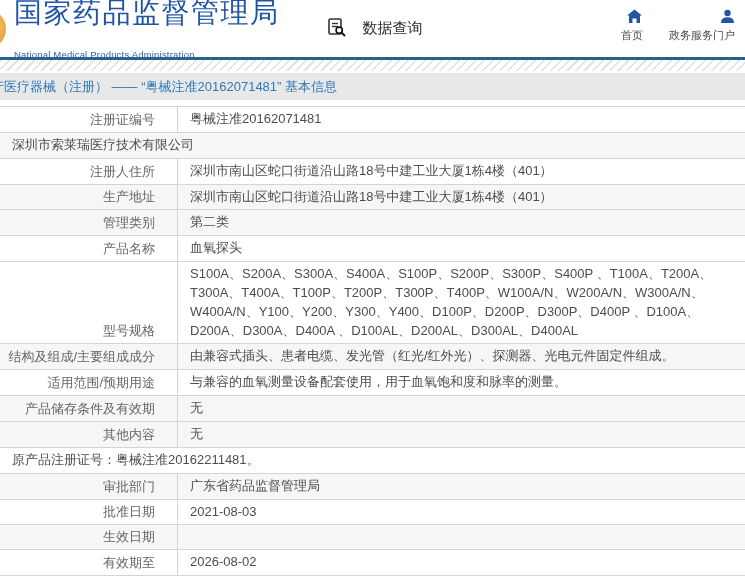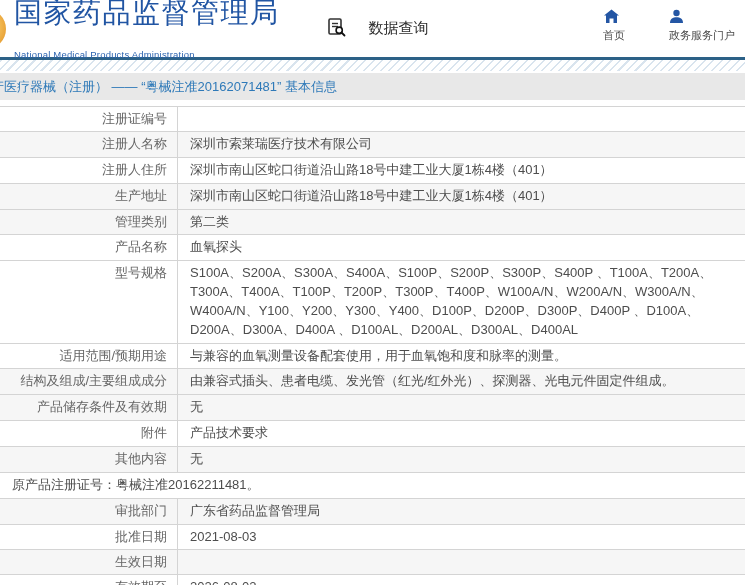--- a/index.html
+++ b/index.html
@@ -14,47 +14,47 @@
   .site-header{height:57px;display:flex;align-items:center;position:relative;background:#fff;}
   .logo-area{display:flex;align-items:center;position:relative;}
   .emblem{
     width:40px;height:40px;border-radius:50%;flex:none;
     background:radial-gradient(circle at 45% 45%, #ffd977 20%, #eaa63c 70%, #d18f27 100%);
     margin-left:-34px;margin-right:8px;
   }
   .logo-cn{font-size:28px;font-weight:normal;color:#2155a3;letter-spacing:1.5px;line-height:1.15;}
   .logo-en{font-size:9.5px;color:#2d64b0;margin-top:20px;letter-spacing:.2px;}
   .section-title{
-    margin-left:46px;display:flex;align-items:center;gap:22px;
+    margin-left:46px;display:flex;align-items:center;gap:16px;
     font-size:15px;color:#2b2b2b;cursor:pointer;
   }
   .hdr-nav{position:absolute;right:10px;top:9px;display:flex;gap:26px;}
-  .nav-item{display:flex;flex-direction:column;align-items:flex-start;gap:4px;font-size:11px;color:#4a4a4a;cursor:pointer;min-width:40px;}
+  .nav-item{display:flex;flex-direction:column;align-items:flex-end;gap:4px;font-size:11px;color:#4a4a4a;cursor:pointer;min-width:40px;}
   .nav-item svg{display:block;}
 
   
   .blue-rule{height:3px;background:#2c6187;}
   .hatch-strip{
     height:11px;
     background:repeating-linear-gradient(135deg,#d9e4ee 0 1.5px,#ffffff 1.5px 6px);
   }
   .crumb-bar{
     height:27px;margin-top:2px;background:#e8e8e8;
     display:flex;align-items:center;overflow:hidden;
   }
   .crumb-text{color:#2e79b8;font-size:13px;white-space:nowrap;margin-left:-9px;}
 
   
   .info-table{margin-top:6px;border-top:1px solid #d4d4d4;}
   .t-row{display:flex;border-bottom:1px solid #d4d4d4;min-height:22px;background:#fff;}
   .t-row.alt{background:#f6f6f6;}
   .t-label{
     width:178px;flex:none;box-sizing:border-box;
-    display:flex;align-items:flex-start;justify-content:flex-end;gap:4px;
-    padding:3px 10px 3px 0;color:#666;font-size:13px;
+    display:flex;align-items:flex-end;justify-content:flex-end;gap:4px;
+    padding:3px 22px 3px 0;color:#666;font-size:13px;
     border-right:1px solid #d4d4d4;text-align:right;
   }
   .t-value{
     flex:1;display:flex;align-items:center;
     padding:3px 12px 3px 12px;color:#4d4d4d;font-size:13px;line-height:1.45;
   }
 </style>
 </head>
 <body>
 
@@ -108,25 +108,25 @@
 
   <div class="crumb-bar">
     <span class="crumb-text">产医疗器械（注册） —— “粤械注准20162071481” 基本信息</span>
   </div>
 
   <div class="info-table" id="info-table">
       <div class="t-row">
         <div class="t-label">
           <span>注册证编号</span>
         </div>
-      </div>
-      <div class="t-row alt">
-        <div class="t-label">
-          <span>注册人名称</span>
-        </div>
+        <div class="t-value">
+          <span>粤械注准20162071481</span>
+        </div>
+      </div>
+      <div class="t-row alt">
         <div class="t-value">
           <span>深圳市索莱瑞医疗技术有限公司</span>
         </div>
       </div>
       <div class="t-row">
         <div class="t-label">
           <span>注册人住所</span>
         </div>
         <div class="t-value">
           <span>深圳市南山区蛇口街道沿山路18号中建工业大厦1栋4楼（401）</span>
@@ -157,52 +157,44 @@
         </div>
       </div>
       <div class="t-row">
         <div class="t-label">
           <span>型号规格</span>
         </div>
         <div class="t-value">
           <span>S100A、S200A、S300A、S400A、S100P、S200P、S300P、S400P 、T100A、T200A、T300A、T400A、T100P、T200P、T300P、T400P、W100A/N、W200A/N、W300A/N、W400A/N、Y100、Y200、Y300、Y400、D100P、D200P、D300P、D400P 、D100A、D200A、D300A、D400A 、D100AL、D200AL、D300AL、D400AL</span>
         </div>
       </div>
+      <div class="t-row alt">
+        <div class="t-label">
+          <span>结构及组成/主要组成成分</span>
+        </div>
+        <div class="t-value">
+          <span>由兼容式插头、患者电缆、发光管（红光/红外光）、探测器、光电元件固定件组成。</span>
+        </div>
+      </div>
       <div class="t-row">
         <div class="t-label">
           <span>适用范围/预期用途</span>
         </div>
         <div class="t-value">
           <span>与兼容的血氧测量设备配套使用，用于血氧饱和度和脉率的测量。</span>
         </div>
       </div>
       <div class="t-row alt">
         <div class="t-label">
-          <span>结构及组成/主要组成成分</span>
-        </div>
-        <div class="t-value">
-          <span>由兼容式插头、患者电缆、发光管（红光/红外光）、探测器、光电元件固定件组成。</span>
-        </div>
-      </div>
-      <div class="t-row alt">
-        <div class="t-label">
           <span>产品储存条件及有效期</span>
         </div>
         <div class="t-value">
           <span>无</span>
         </div>
       </div>
-      <div class="t-row">
-        <div class="t-label">
-          <span>附件</span>
-        </div>
-        <div class="t-value">
-          <span>产品技术要求</span>
-        </div>
-      </div>
       <div class="t-row alt">
         <div class="t-label">
           <span>其他内容</span>
         </div>
         <div class="t-value">
           <span>无</span>
         </div>
       </div>
       <div class="t-row">
         <div class="t-value">

